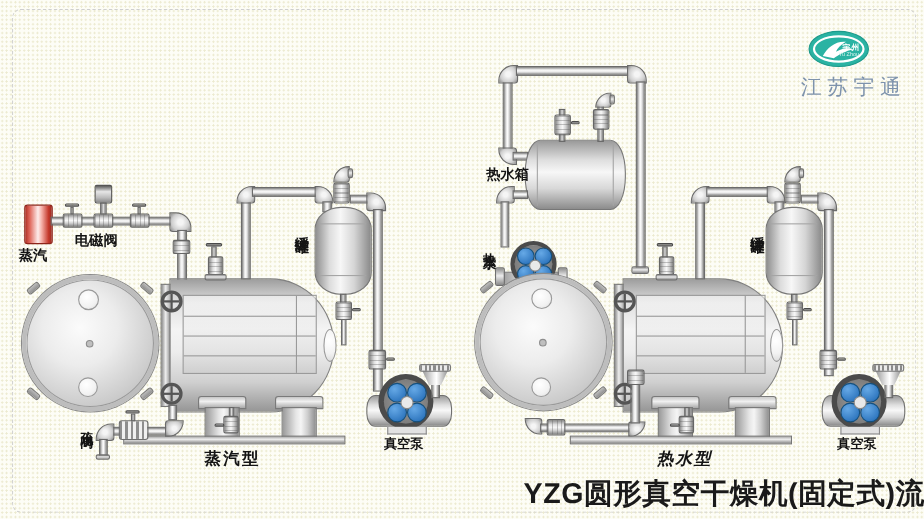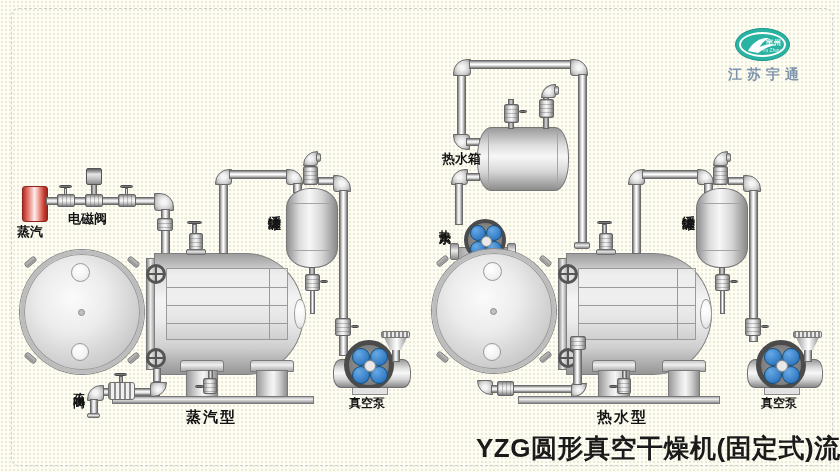--- a/index.html
+++ b/index.html
@@ -51,21 +51,21 @@
   .rotor-center{position:absolute;border-radius:50%;background:#e9e9e9;border:1px solid #888;}
   .funnel-cone{clip-path:polygon(0 0,100% 0,72% 100%,28% 100%);background:linear-gradient(90deg,#8f8f8f,#eee 45%,#fff 55%,#ccc 75%,#8a8a8a);}
   .funnel-rim{background:repeating-linear-gradient(90deg,#8a8a8a 0 2px,#eaeaea 2px 4px);border:1px solid #777;border-radius:2px;}
   .red-cyl{background:linear-gradient(90deg,#b03024,#e06a5e 18%,#fdeceb 48%,#f5b0a8 62%,#c4392c 88%,#9c2a20);border:1px solid #8e241b;border-radius:3px;}
   .solenoid-box{background:linear-gradient(180deg,#5d5d5d,#e6e6e6 35%,#bdbdbd 70%,#8a8a8a);border:1px solid #555;border-radius:2px;}
   .pedestal{background:#e2e2e2;border:1px solid #8a8a8a;border-top:none;}
   
   .label{color:#141414;font-weight:bold;white-space:nowrap;}
   .vlabel{writing-mode:vertical-rl;text-orientation:upright;letter-spacing:2px;}
   .title{color:#1a1a1a;font-weight:bold;font-size:26px;white-space:nowrap;letter-spacing:0.5px;}
-  .brand{color:#7e93ac;font-weight:bold;font-size:14px;letter-spacing:5px;white-space:nowrap;}
+  .brand{color:#7e93ac;font-weight:normal;font-size:19px;letter-spacing:5px;white-space:nowrap;}
   .logo-oval{border-radius:50%;background:#2ab3a3;border:1px solid #1d9a8b;}
   .logo-ring{position:absolute;left:3px;top:3px;right:3px;bottom:3px;border:2px solid #ffffff;border-radius:50%;}
   .logo-cn{position:absolute;right:7px;top:9px;font-size:7px;color:#ffffff;font-weight:bold;letter-spacing:1px;}
   .logo-en{position:absolute;right:8px;top:18px;font-size:5px;color:#d9f6f1;}
 </style>
 </head>
 <body>
 
 <div class="canvas">
   <div class="abs frame" style="left:11px;top:8px;width:822px;height:458px;"></div>
@@ -311,17 +311,17 @@
       <div class="lobe" style="left:3px;top:21px;width:16px;height:16px;"></div>
       <div class="lobe" style="left:21px;top:21px;width:16px;height:16px;"></div>
       <div class="rotor-center" style="left:15px;top:15px;width:10px;height:10px;"></div>
     </div>
     <div class="abs pipe-v" style="left:804px;top:349px;width:8px;height:13px;"></div>
     <div class="abs funnel-cone" style="left:795px;top:335px;width:25px;height:15px;"></div>
     <div class="abs funnel-rim" style="left:793px;top:331px;width:29px;height:7px;"></div>
     <div class="abs pedestal" style="left:764px;top:388px;width:36px;height:7px;"></div>
     <div class="abs label" style="left:761px;top:395px;font-size:12px;">真空泵</div>
 
-    <div class="abs label" style="left:597px;top:408px;font-size:15px;letter-spacing:2px;">热水型</div>
+    <div class="abs label" style="left:597px;top:408px;font-size:15px;letter-spacing:2px;font-style:italic;">热水型</div>
   </div>
 
   <div class="abs title" style="left:476px;top:431px;">YZG圆形真空干燥机(固定式)流程图</div>
 </div>
 
 </body></html>

